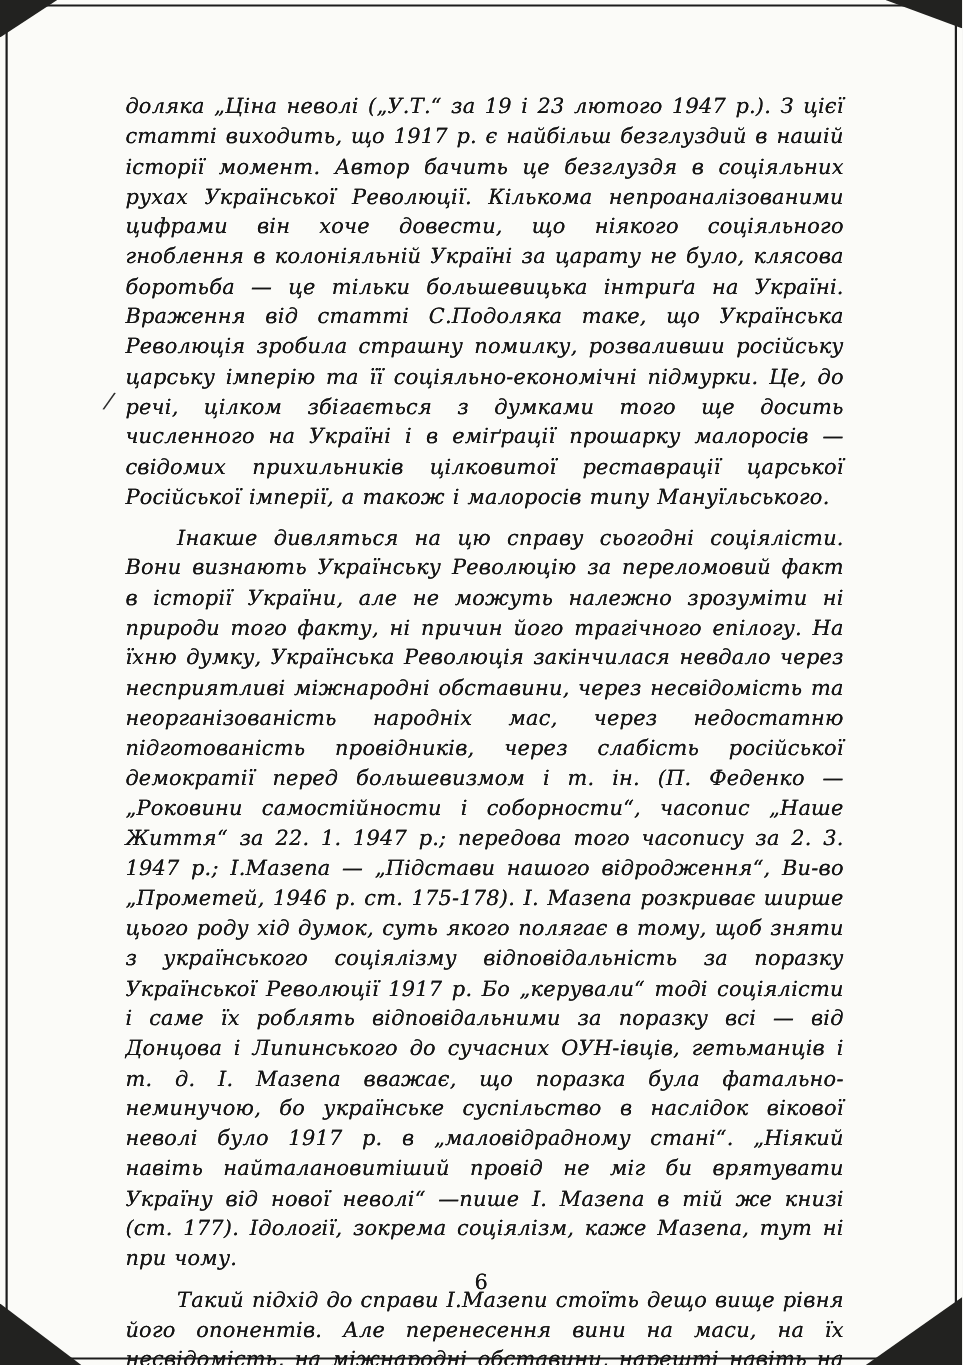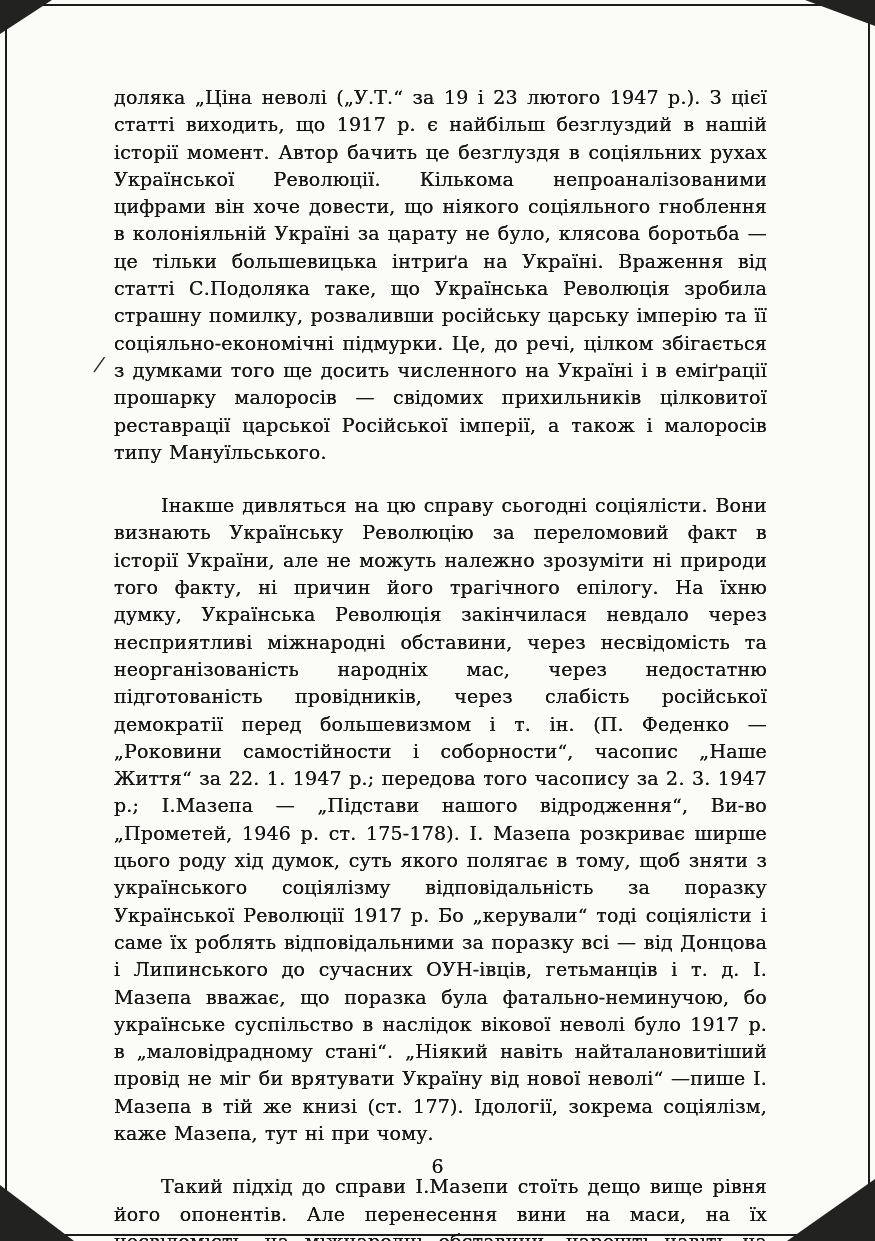--- a/index.html
+++ b/index.html
@@ -52,24 +52,25 @@
     width: 653px;
     font-size: 19px;
     line-height: 27.3px;
     text-align: justify;
     letter-spacing: 0.2px;
     word-spacing: 1px;
   }
   .para {
     margin: 0;
     text-shadow: 0 0 0.5px #161616; 
+    font-style: italic;
   }
   .para.indented {
     text-indent: 47px;
-    margin-top: 26px;
+    margin-top: 10px;
   }
   .margin-mark {
     position: absolute;
     left: 96px;
     top: 352px;
     font-size: 20px;
     font-style: italic;
     color: #2b2b2b;
     transform: rotate(8deg);
   }

